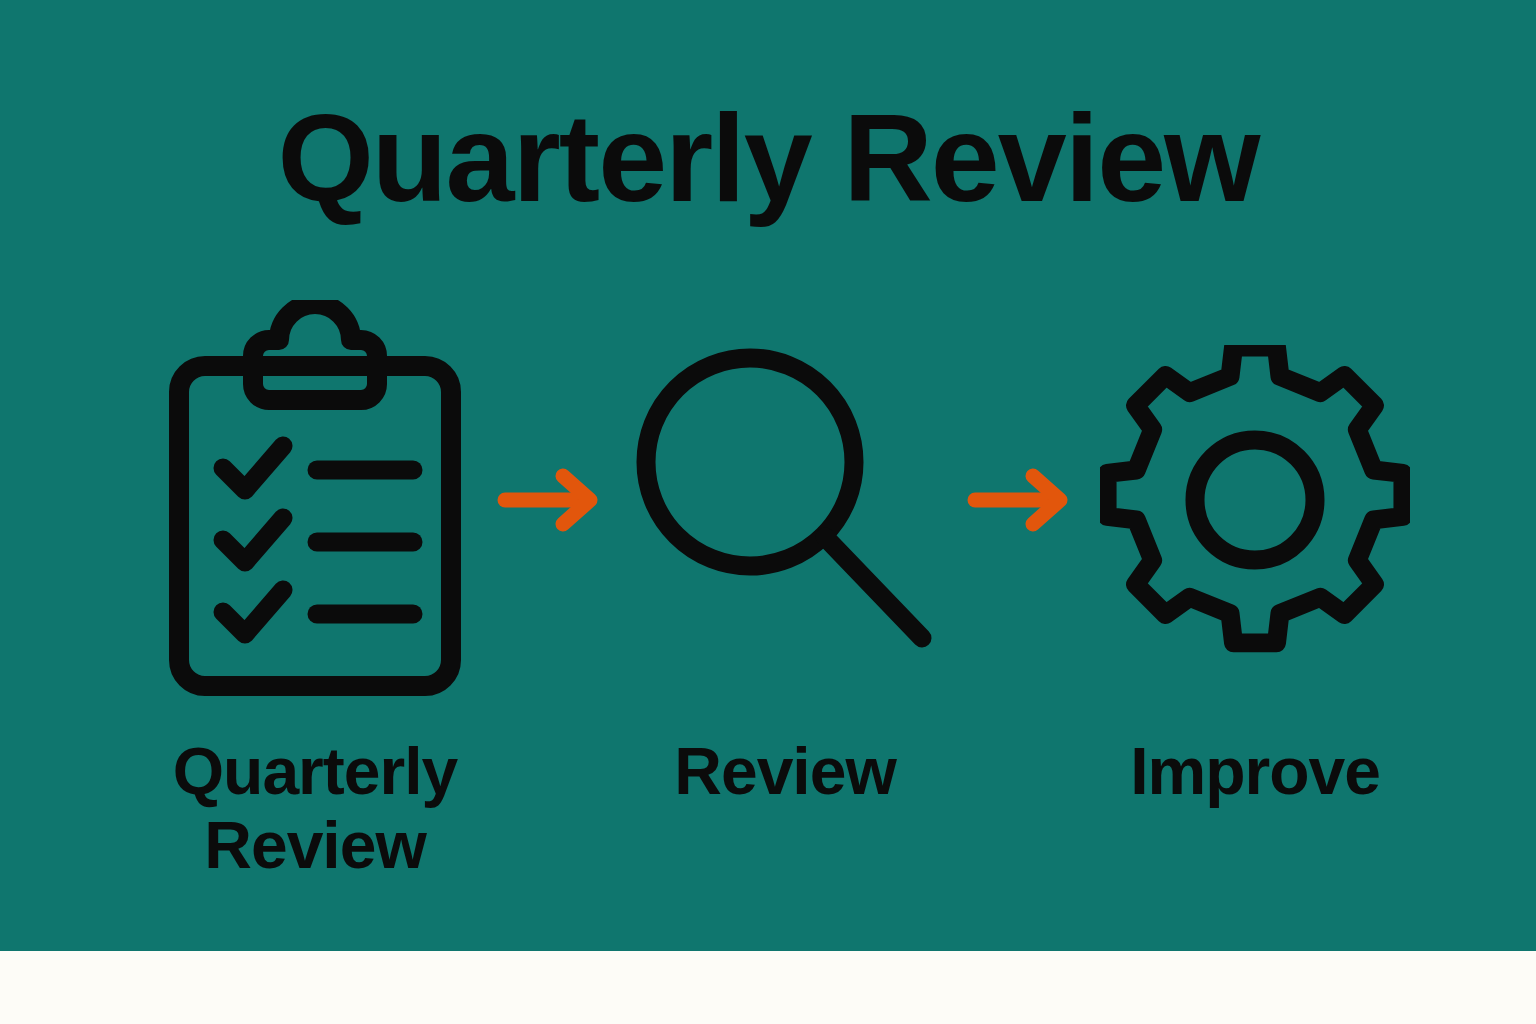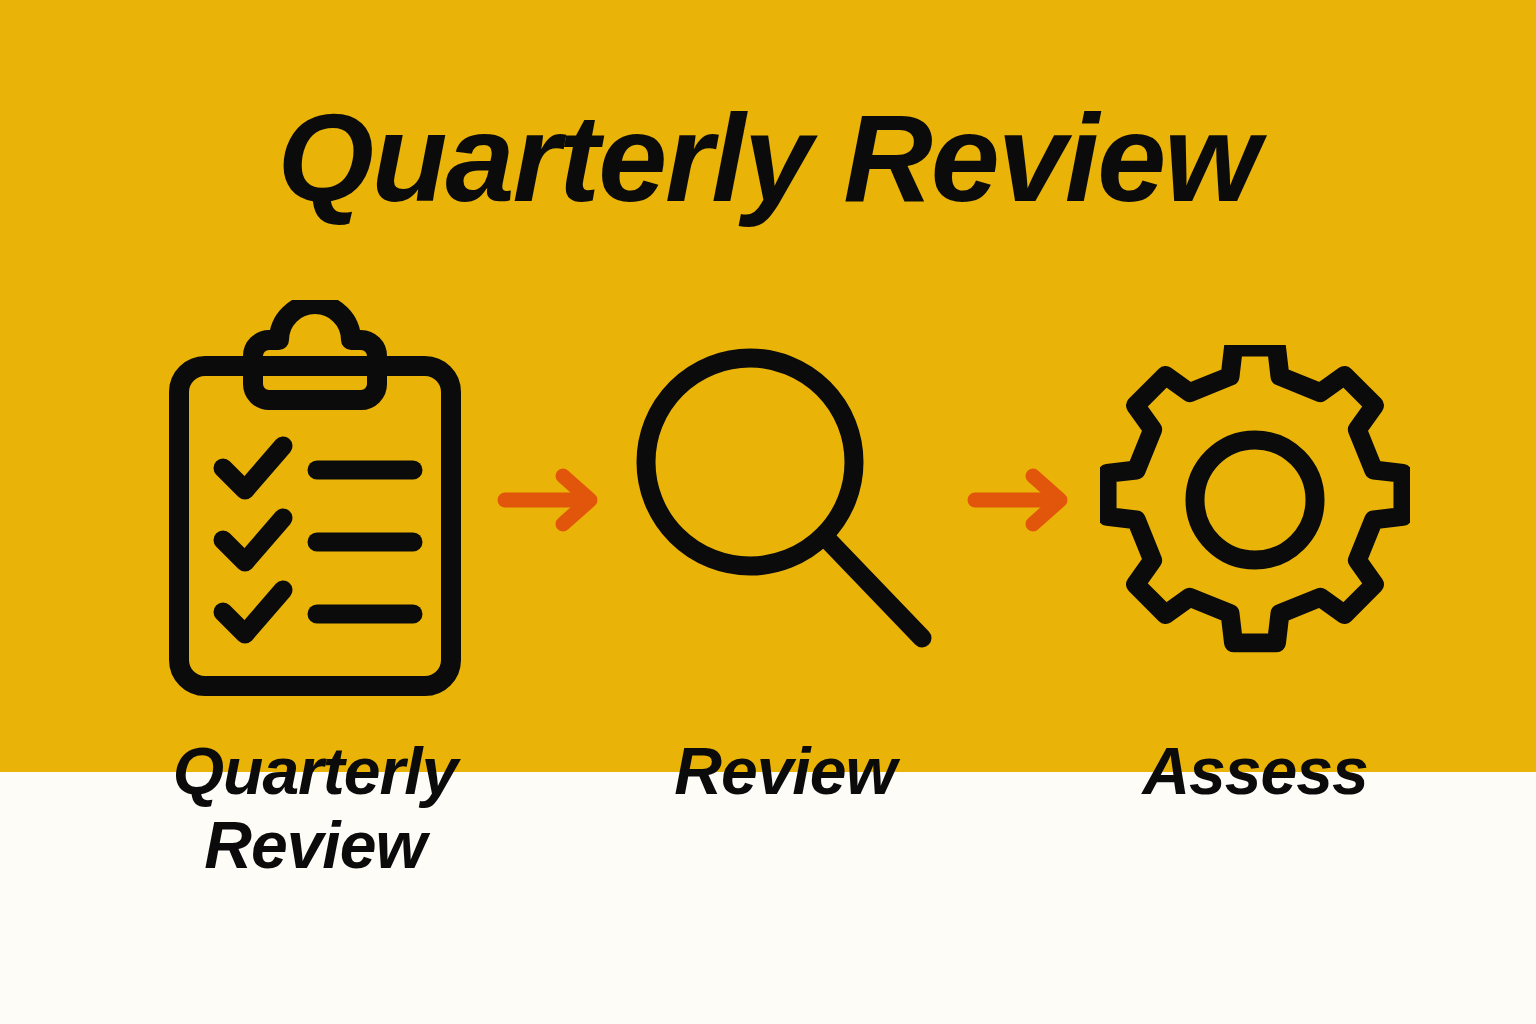--- a/index.html
+++ b/index.html
@@ -10,23 +10,22 @@
     width: 1536px;
     height: 1024px;
     background: #fdfcf7;
     font-family: "Liberation Sans", sans-serif;
     overflow: hidden;
   }
 
   #stage {
     position: relative;
     width: 1536px;
-    height: 772px;
-    background: #eab308;
-    font-style: italic;
+    height: 951px;
+    background: #0f766e;
   }
 
   
   .title {
     position: absolute;
     left: 0;
     top: 96px;
     width: 1536px;
     text-align: center;
     font-size: 124px;
@@ -186,16 +185,16 @@
       </span>
     </div>
 
   </div>
 
   <div class="labels">
     <div class="label-cell">Quarterly Review</div>
     <div class="label-spacer"></div>
     <div class="label-cell">Review</div>
     <div class="label-spacer"></div>
-    <div class="label-cell">Assess</div>
+    <div class="label-cell">Improve</div>
   </div>
 
 </div>
 
 </body></html>

